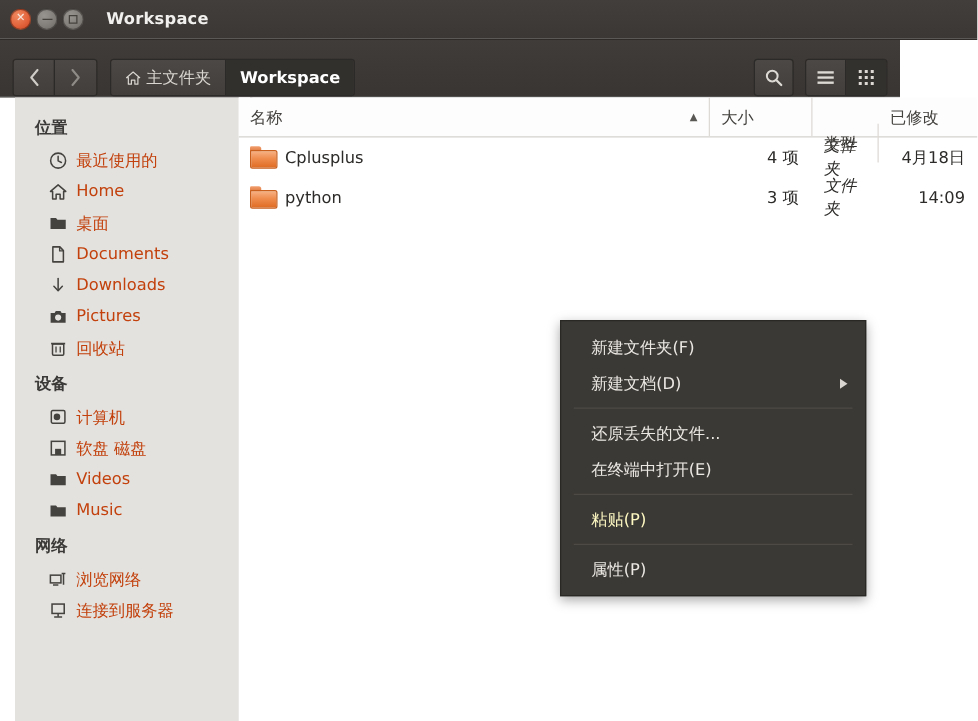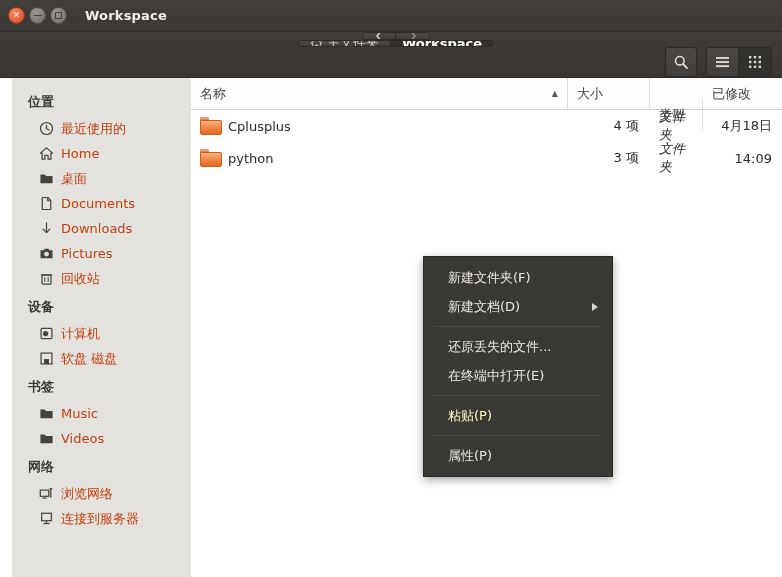--- a/index.html
+++ b/index.html
@@ -45,24 +45,24 @@
   }
   .wbtn.min .dash { width: 8px; height: 1.6px; background: #45423e; }
   .wtitle {
     color: #f2f0ee; font-size: 13px; font-weight: bold;
     margin-left: 18px; letter-spacing: .2px;
   }
 
   
   .toolbar {
     position: absolute; left: 0; top: 32px;
-    width: 782px; height: 46px;
+    width: 720px; height: 46px;
     background: linear-gradient(to bottom, #3f3c39 0%, #383532 100%);
     border-bottom: 1px solid #2b2927;
-    display: flex; align-items: center; flex-direction: column;
+    display: flex; align-items: flex-end;
   }
   .navgroup {
     display: flex; margin-left: 10px;
     border: 1px solid #2c2a28; border-radius: 3px; overflow: hidden;
     height: 30px;
   }
   .navbtn {
     width: 33px; height: 100%;
     background: linear-gradient(to bottom, #4b4845 0%, #413e3b 100%);
     color: #cfcbc6; font-size: 15px;
@@ -172,22 +172,22 @@
   }
   .folder .body {
     position: absolute; left: 0; top: 3px; width: 22px; height: 15px;
     background: linear-gradient(to bottom, #f7b184 0%, #ef8c4e 45%, #df6c24 100%);
     border-radius: 1px 2px 2px 2px;
     border: 1px solid #c85f1d;
   }
 
   
   .ctxmenu {
-    position: absolute; left: 423px; top: 256px;
-    width: 190px;
+    position: absolute; left: 448px; top: 256px;
+    width: 245px;
     background: #3b3935;
     border: 1px solid #2a2825;
     box-shadow: 0 3px 9px rgba(0,0,0,.35);
     padding: 6px 0;
   }
   .mi {
     height: 29px; display: flex; align-items: center;
     padding: 0 14px 0 24px;
     font-size: 13px; color: #ebe8e4;
     position: relative;
@@ -362,36 +362,35 @@
     <div class="sb-item">
       <span class="ico">
         <svg width="15" height="15" viewBox="0 0 16 16">
             <rect x="2.2" y="2.2" width="11.6" height="11.6" fill="none" stroke="#45433f" stroke-width="1.3"></rect>
             <rect x="5.4" y="8.6" width="5.2" height="5.2" fill="#45433f"></rect>
           </svg>
       </span>
       <span>软盘 磁盘</span>
     </div>
 
-    <div class="sb-head">书签</div>
     <div class="sb-item">
       <span class="ico">
         <svg width="15" height="15" viewBox="0 0 16 16">
             <path d="M1.5 3.6 L6.2 3.6 L7.4 5.2 L14.5 5.2 L14.5 13 L1.5 13 Z" fill="#45433f"></path>
           </svg>
       </span>
+      <span>Videos</span>
+    </div>
+    <div class="sb-item">
+      <span class="ico">
+        <svg width="15" height="15" viewBox="0 0 16 16">
+            <path d="M1.5 3.6 L6.2 3.6 L7.4 5.2 L14.5 5.2 L14.5 13 L1.5 13 Z" fill="#45433f"></path>
+          </svg>
+      </span>
       <span>Music</span>
-    </div>
-    <div class="sb-item">
-      <span class="ico">
-        <svg width="15" height="15" viewBox="0 0 16 16">
-            <path d="M1.5 3.6 L6.2 3.6 L7.4 5.2 L14.5 5.2 L14.5 13 L1.5 13 Z" fill="#45433f"></path>
-          </svg>
-      </span>
-      <span>Videos</span>
     </div>
 
     <div class="sb-head">网络</div>
     <div class="sb-item">
       <span class="ico">
         <svg width="15" height="15" viewBox="0 0 16 16">
             <rect x="1.4" y="4.4" width="9" height="6.6" fill="none" stroke="#45433f" stroke-width="1.3"></rect>
             <line x1="11" y1="3" x2="14.2" y2="3" stroke="#45433f" stroke-width="1.3"></line>
             <line x1="12.6" y1="3" x2="12.6" y2="12.6" stroke="#45433f" stroke-width="1.3"></line>
             <line x1="3.6" y1="12.8" x2="8.2" y2="12.8" stroke="#45433f" stroke-width="1.3"></line>

